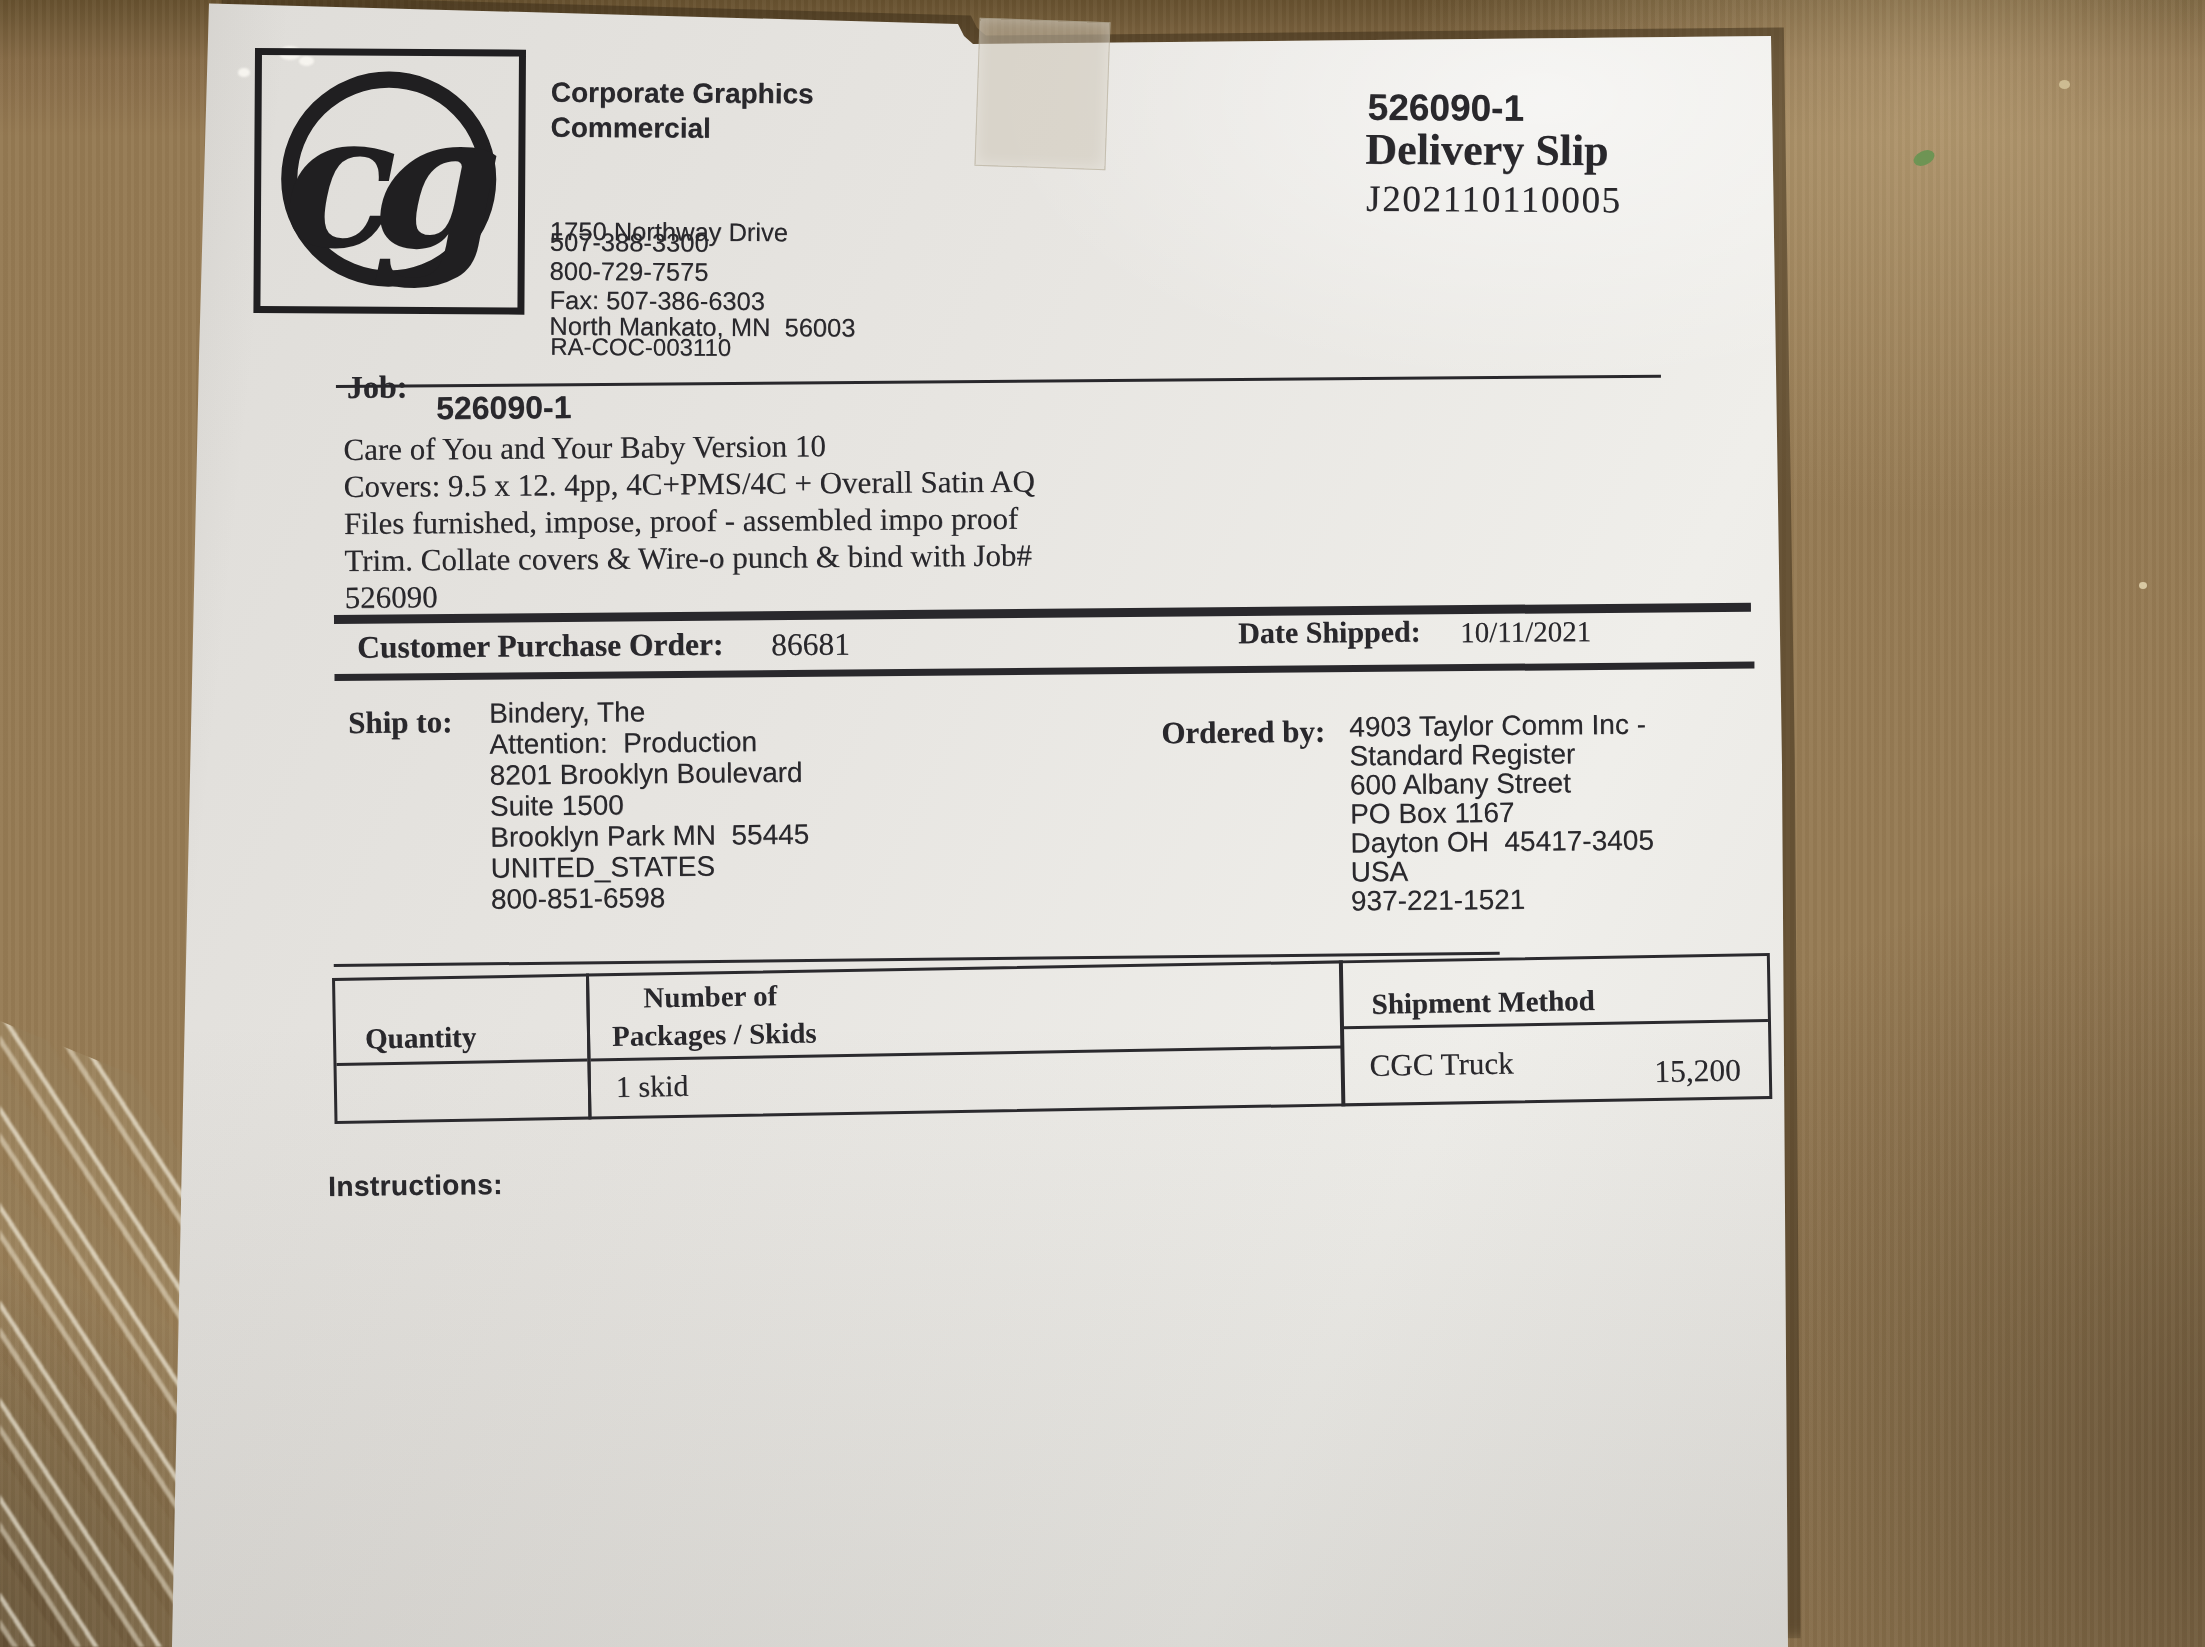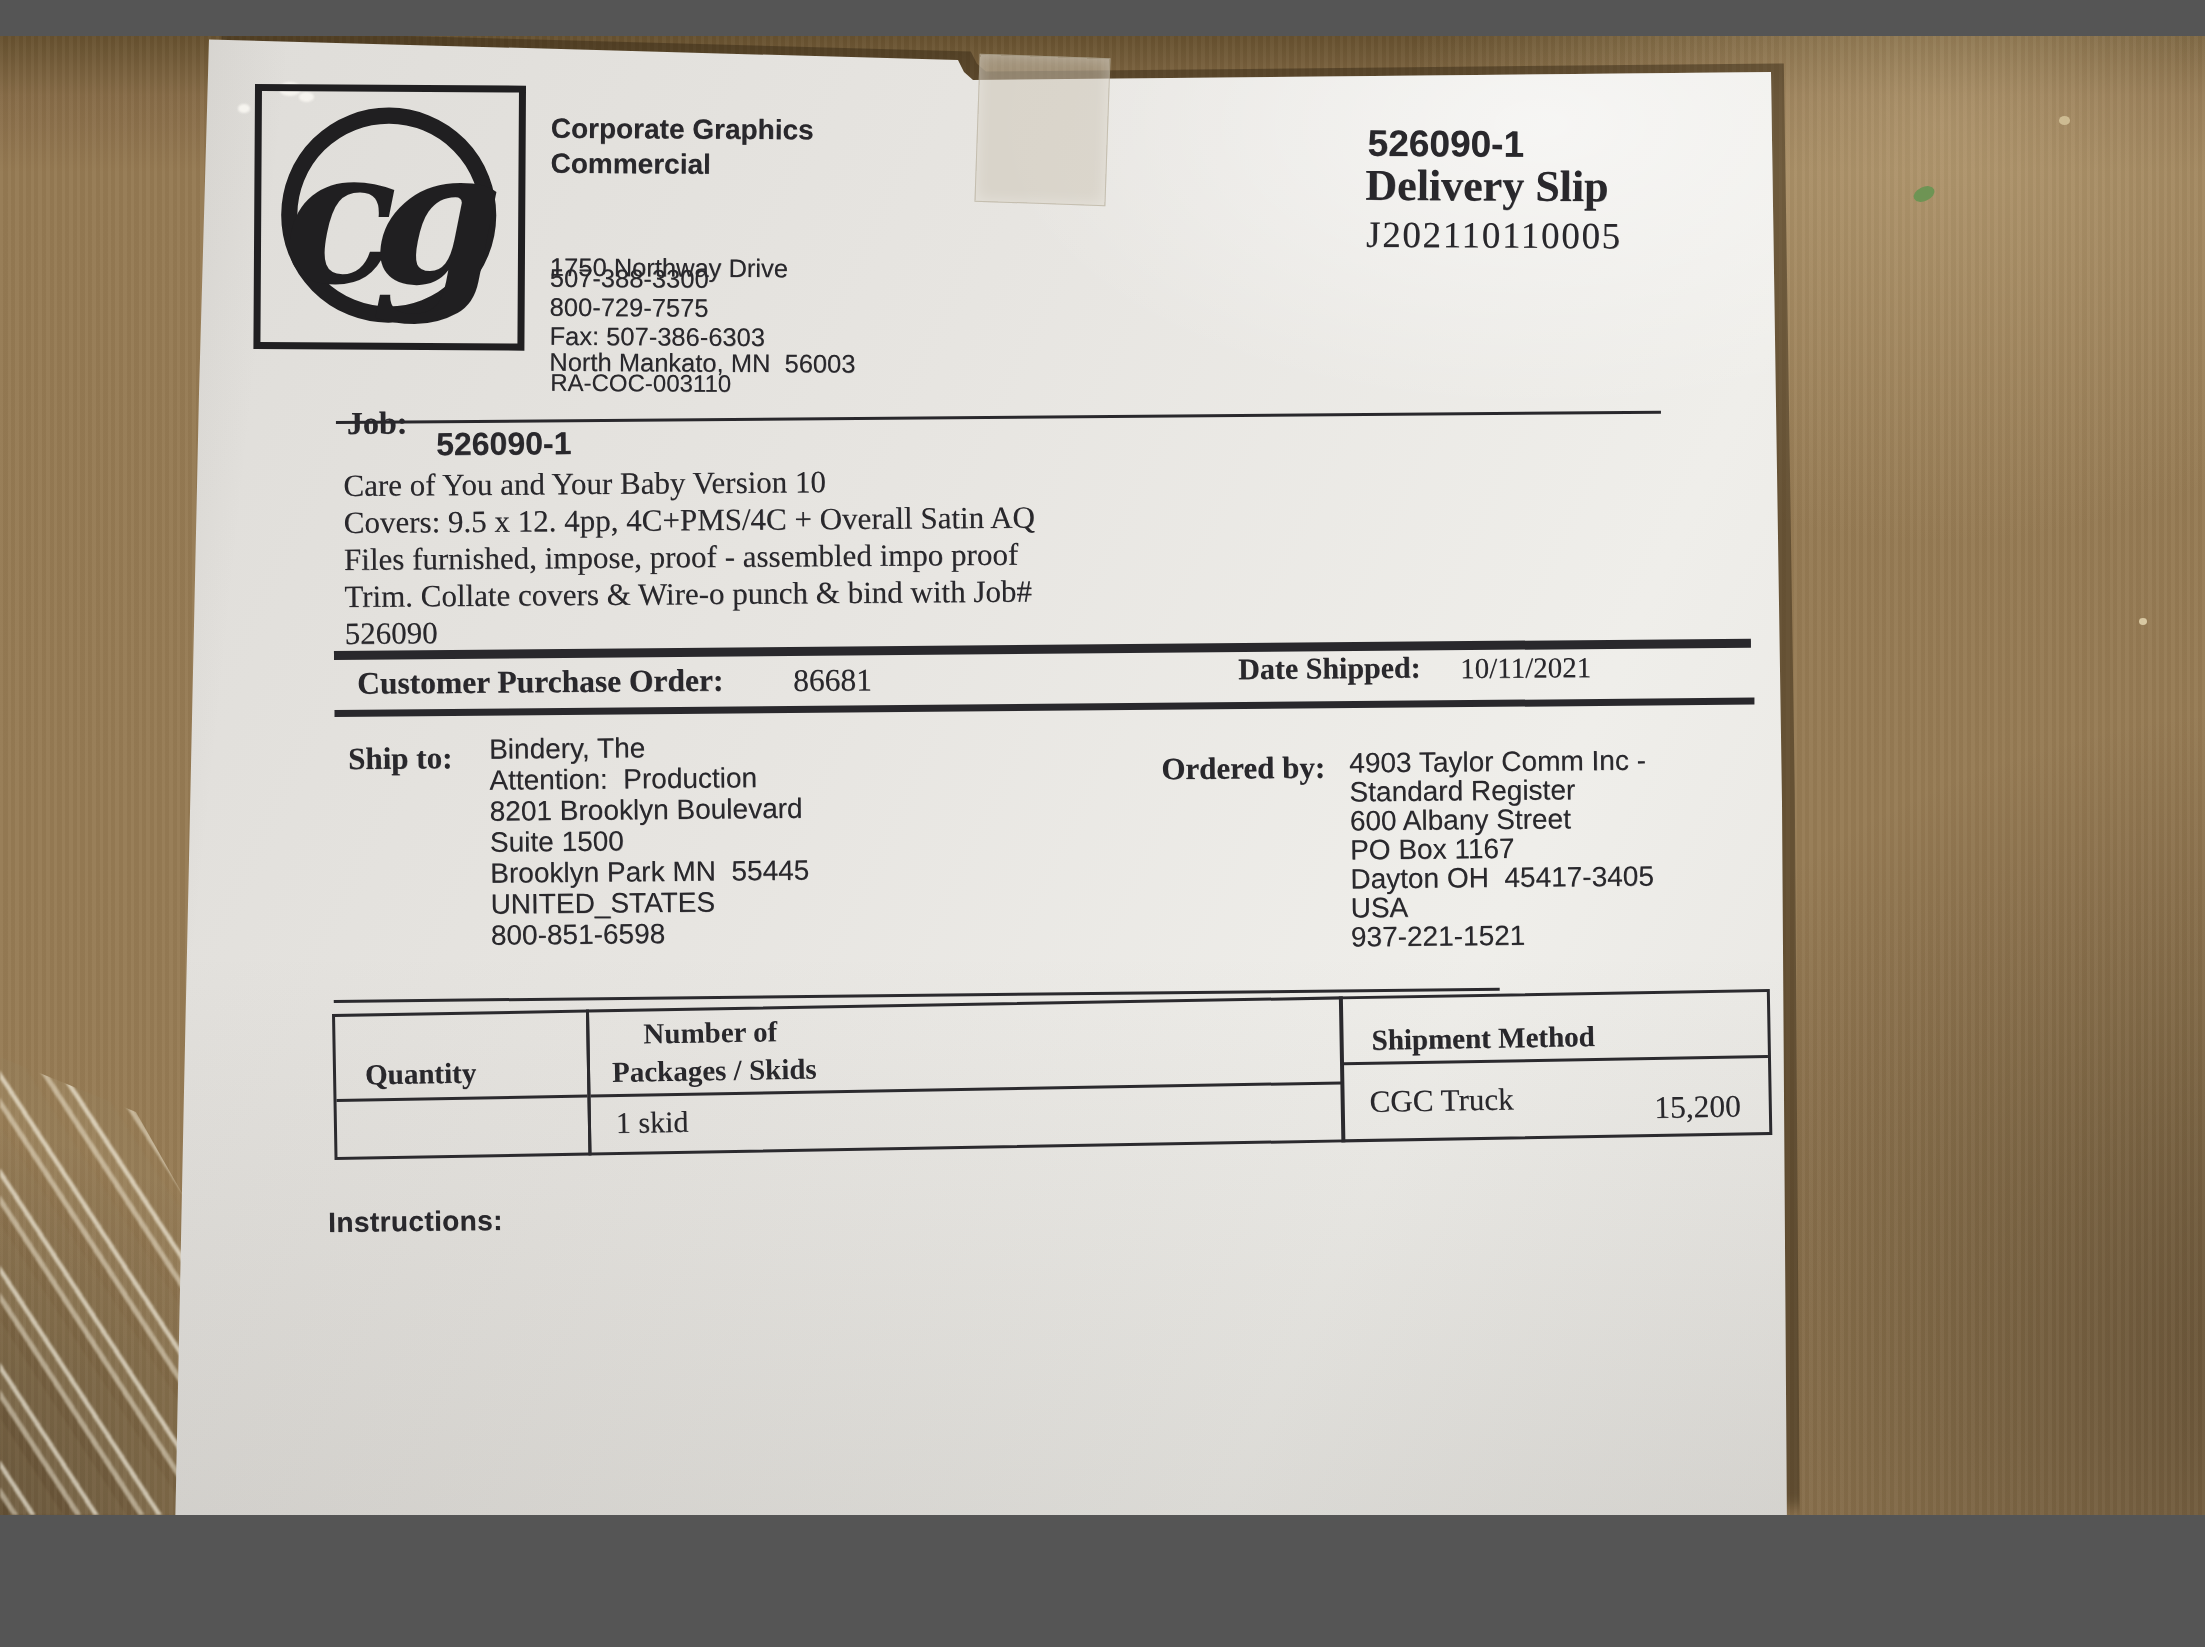--- a/index.html
+++ b/index.html
@@ -1,17 +1,17 @@
 <!DOCTYPE html>
 <html style="--ink: #29282c;font-size:13.6px"><head>
 <meta charset="utf-8">
 <style>
   html,body{margin:0;padding:0;background:#555;}
-  #canvas{position:relative;width:2205px;height:1479px;overflow:hidden;background:#8f7450;
-          font-family:"Liberation Sans","DejaVu Sans",sans-serif;margin-top:36px;}
+  #canvas{position:relative;width:2205px;height:1647px;overflow:hidden;background:#8f7450;
+          font-family:"Liberation Sans","DejaVu Sans",sans-serif;}
   
   .cardboard{position:absolute;inset:0;
     background:
       radial-gradient(766px 596px at 88% 6%, rgba(200,175,132,.55), transparent 70%),
       radial-gradient(1276px 1021px at 106% 90%, rgba(58,44,26,.55), transparent 65%),
       radial-gradient(936px 766px at -6% 104%, rgba(38,28,14,.65), transparent 60%),
       linear-gradient(180deg,#66512f 0px,#866b47 60px,#957a53 136px,#977c55 100%);}
   .grain{position:absolute;inset:0;
     background:repeating-linear-gradient(90deg, rgba(255,255,255,.03) 0 3.4px, rgba(0,0,0,.022) 3.4px 7.7px);}
   .wrap{position:absolute;inset:0;filter:blur(1px);
@@ -59,21 +59,21 @@
   
   .sec-job{transform:rotate(-.45deg);transform-origin:340px 391px;}
   .rule1{left:336px;top:385px;width:1325px;height:3.4px;}
   .job-label{left:347px;top:369px;font-size:32px;}
   .job-value{left:436px;top:391px;font-size:32px;}
   .job-desc{left:343px;top:431px;font-size:31px;line-height:37px;}
   
   .sec-po{transform:rotate(-.5deg);transform-origin:336px 621px;}
   .rule2{left:334px;top:615px;width:1417px;height:8.5px;}
   .po-label{left:357px;top:630px;font-size:31.5px;}
-  .po-value{left:793px;top:631px;font-size:31.5px;}
+  .po-value{left:771px;top:631px;font-size:31.5px;}
   .ds-label{left:1238px;top:624px;font-size:30px;}
   .ds-value{left:1460px;top:626px;font-size:29px;}
   .rule3{left:334px;top:674px;width:1420px;height:6.8px;}
   
   .sec-ship{transform:rotate(-.55deg);transform-origin:357px 706px;}
   .ship-label{left:348px;top:705px;font-size:31px;}
   .ship-addr{left:489px;top:699px;font-size:28px;line-height:31px;}
   .ordered-label{left:1161px;top:723px;font-size:31px;}
   .ordered-addr{left:1349px;top:722px;font-size:28px;line-height:29px;}
   

